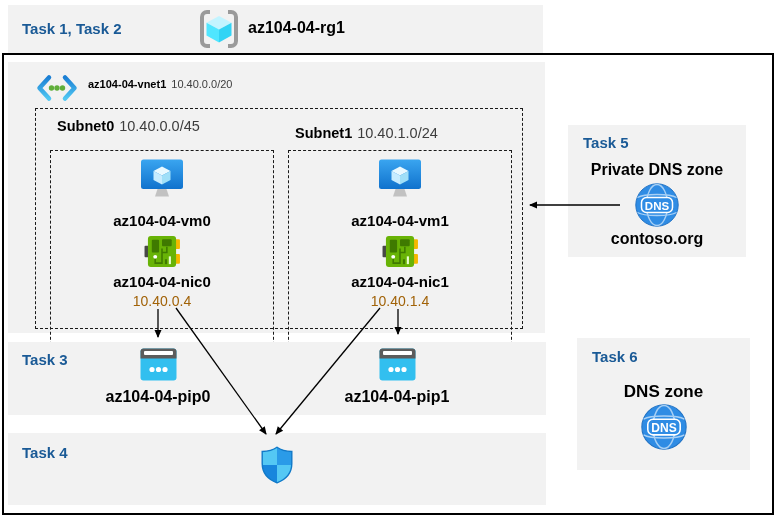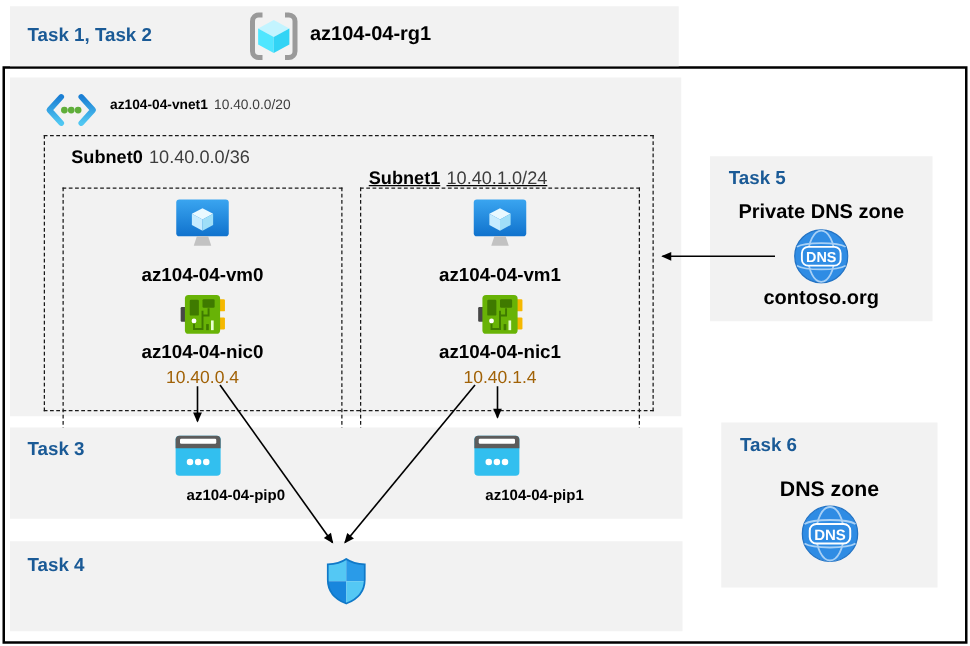--- a/index.html
+++ b/index.html
@@ -25,21 +25,21 @@
              border:1.4px dashed #1a1a1a;box-sizing:border-box;}
   .snlabel{position:absolute;font-size:14.5px;font-weight:bold;white-space:nowrap;}
   .snbox{position:absolute;top:88px;width:224px;height:210px;border:1.4px dashed #1a1a1a;
          box-sizing:border-box;display:flex;flex-direction:column;align-items:center;}
   .sn0{left:42px;} .sn1{left:280px;}
   .vm-icon{margin-top:8px;} .nic-icon{margin-top:6px;}
   .entity-name{font-size:15px;font-weight:bold;margin-top:11px;line-height:17px;white-space:nowrap;}
   .entity-name.nicname{margin-top:5px;}
   .ip{font-size:14px;color:#a16207;margin-top:3px;line-height:16px;}
   .pipgroup{position:absolute;width:140px;top:6px;text-align:center;}
-  .pip-name{font-size:12px;font-weight:bold;margin-top:3px;white-space:nowrap;text-align:right;}
+  .pip-name{font-size:16px;font-weight:bold;margin-top:3px;white-space:nowrap;}
   .shield-icon{position:absolute;left:253px;top:13px;}
   .nsg-name{position:absolute;left:194px;top:52px;width:140px;text-align:center;
             font-size:16px;font-weight:bold;white-space:nowrap;}
   .boxtitle{position:absolute;left:0;width:100%;text-align:center;font-weight:bold;
             font-size:16px;white-space:nowrap;}
   .t5title{top:36px;} .t5zone{top:105px;} .t6title{top:44px;font-size:17px;}
   .dnsicon5{position:absolute;left:calc(50% - 22px);top:58px;}
   .dnsicon6{position:absolute;left:calc(50% - 23px);top:66px;}
   #arrows{position:absolute;left:0;top:0;z-index:6;pointer-events:none;}
   svg text{font-family:"Liberation Sans",sans-serif;}
@@ -81,21 +81,21 @@
           <circle cx="26.5" cy="14" r="2.7" fill="#5fae3a"></circle>
       </svg>
     </span>
     <div class="vnet-title">
       <b>az104-04-vnet1</b><span class="cidr">10.40.0.0/20</span>
     </div>
 
     <div class="outerdash"></div>
 
     <div class="snlabel" style="left:49px;top:56px;">
-      <b>Subnet0</b><span class="cidr">10.40.0.0/36</span>
+      <b>Subnet0</b><span class="cidr">10.40.0.0/45</span>
     </div>
     <div class="snbox sn0">
       <span class="icon vm-icon">
         <svg width="44" height="42" viewBox="0 0 44 42">
           <defs>
             <linearGradient id="vmg0" x1="0" y1="0" x2="0" y2="1">
               <stop offset="0" stop-color="#3aa5f0"></stop>
                 <stop offset="1" stop-color="#1072cd"></stop>
             </linearGradient>
           </defs>
@@ -118,21 +118,21 @@
           <circle cx="12" cy="22.5" r="2" fill="#fff"></circle>
           <path d="M12 24.5 V29 H19 V14 M19 18 H24 V12" stroke="#3f7a00" stroke-width="1.6" fill="none"></path>
           <rect x="26" y="22" width="2.2" height="8" fill="#e8ffd0"></rect>
           <rect x="22" y="25" width="2.2" height="5" fill="#3f7a00"></rect>
         </svg>
       </span>
       <div class="entity-name nicname">az104-04-nic0</div>
       <div class="ip">10.40.0.4</div>
     </div>
 
-    <div class="snlabel" style="left:287px;top:73px;text-decoration:underline;">
+    <div class="snlabel" style="left:287px;top:63px;">
       <b>Subnet1</b><span class="cidr">10.40.1.0/24</span>
     </div>
     <div class="snbox sn1">
       <span class="icon vm-icon">
         <svg width="44" height="42" viewBox="0 0 44 42">
           <defs>
             <linearGradient id="vmg1" x1="0" y1="0" x2="0" y2="1">
               <stop offset="0" stop-color="#3aa5f0"></stop>
                 <stop offset="1" stop-color="#1072cd"></stop>
             </linearGradient>

